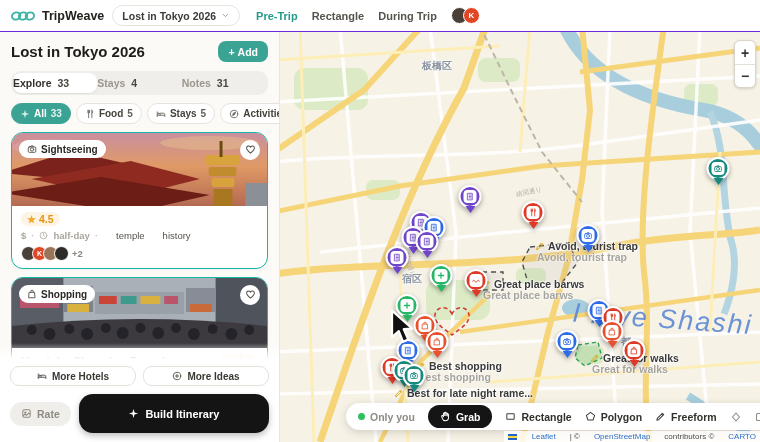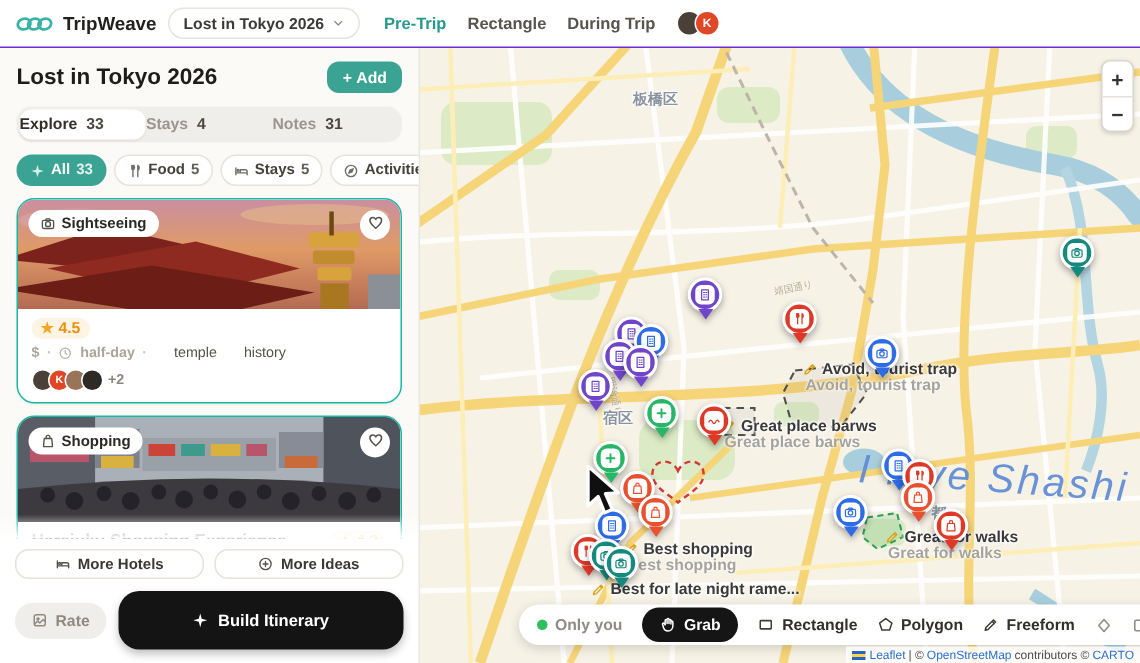--- a/index.html
+++ b/index.html
@@ -99,21 +99,21 @@
   .mtoolbar{position:absolute;left:66px;bottom:12px;height:27px;background:#fff;border-radius:14px;display:flex;align-items:center;gap:13px;padding:0 12px;z-index:10;box-shadow:0 2px 8px rgba(0,0,0,.16);}
   .titem{display:flex;align-items:center;gap:5px;font-size:10.5px;font-weight:700;color:#32302b;cursor:pointer;white-space:nowrap;}
   .titem .ic{width:11px;height:11px;display:inline-flex;color:#3f3d38;}
   .titem .ic svg{width:11px;height:11px;}
   .titem.muted{color:#8f8c85;font-weight:600;}
   .gdot{width:7px;height:7px;border-radius:50%;background:#2fbf5f;}
   .titem.grabactive{background:#151515;color:#fff;height:23px;padding:0 12px;border-radius:12px;}
   .titem.grabactive .ic{color:#fff;}
   .ticon{width:12px;height:12px;color:#8f8c85;display:inline-flex;cursor:pointer;}
   .ticon svg{width:12px;height:12px;}
-  .attrib{position:absolute;right:0;bottom:0;background:rgba(255,255,255,.8);font-size:8px;color:#4c4c4c;padding:1px 4px;z-index:10;display:flex;align-items:center;gap:2px;white-space:nowrap;}
+  .attrib{position:absolute;right:0;bottom:0;background:rgba(255,255,255,.8);font-size:8px;color:#4c4c4c;padding:1px 4px;z-index:10;display:flex;align-items:center;gap:14px;white-space:nowrap;}
   .attrib .lk{color:#2a6fc9;}
   .attrib .flag{width:9px;height:6px;display:inline-block;background:linear-gradient(to bottom,#2566c6 33%,#f8d648 33%,#f8d648 66%,#2566c6 66%);margin-right:1px;}
   .hand-svg{position:absolute;z-index:2;}
   .cursor{position:absolute;left:108px;top:277px;width:27px;height:36px;z-index:50;pointer-events:none;}
 </style>
 </head>
 <body>
 
 <div class="app">
 

